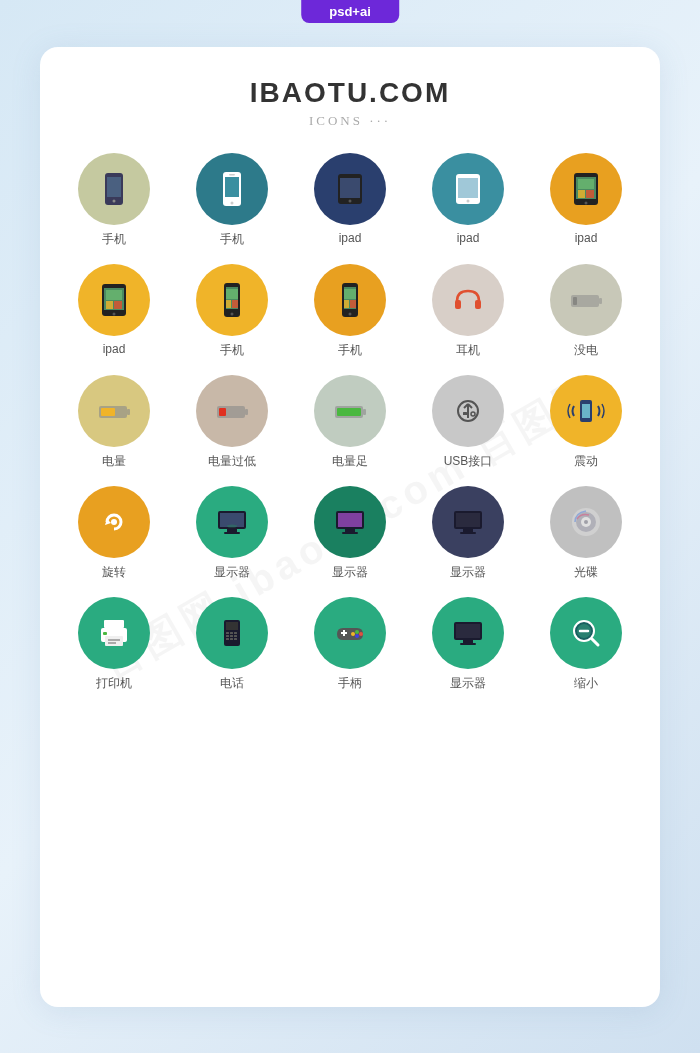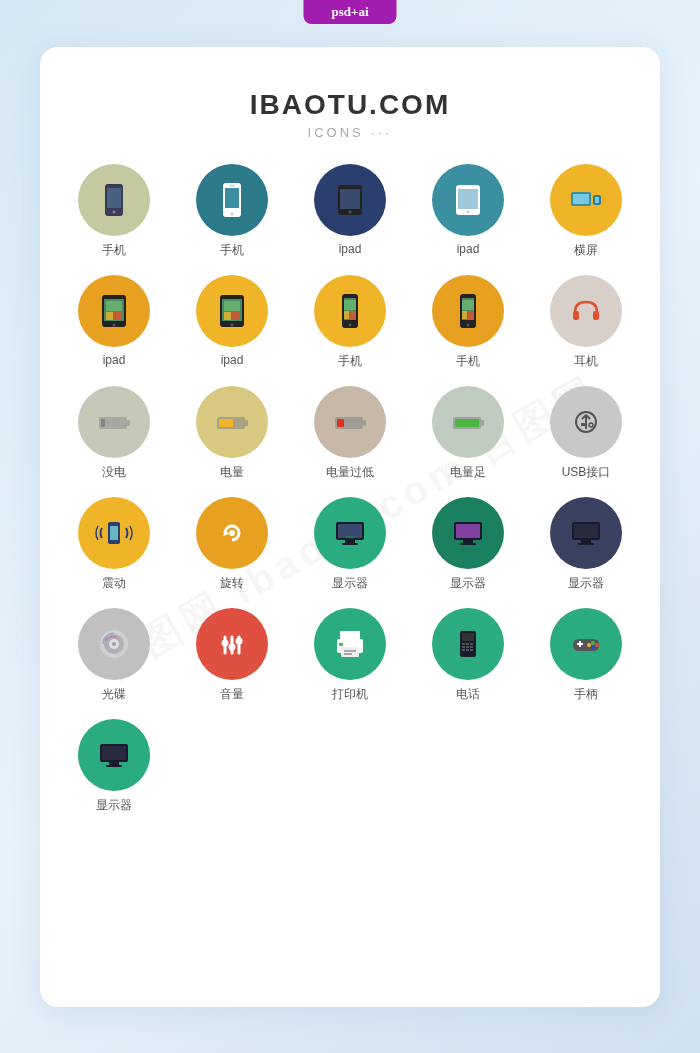--- a/index.html
+++ b/index.html
@@ -12,54 +12,53 @@
       justify-content: center;
       font-family: 'Microsoft YaHei', 'PingFang SC', sans-serif;
       overflow: hidden;
       position: relative;
     }
     .top-badge {
       position: absolute;
       top: 0;
       left: 50%;
       transform: translateX(-50%);
-      background: #a21caf;
+      background: #6d28d9;
       color: white;
       font-size: 13px;
       font-weight: bold;
       padding: 4px 28px;
       border-radius: 0 0 8px 8px;
       z-index: 10;
-      font-family: Liberation Serif, serif;
     }
     .card {
       background: white;
       border-radius: 18px;
       width: 620px;
       min-height: 960px;
       box-shadow: 0 4px 30px rgba(100,140,180,0.15);
       display: flex;
       flex-direction: column;
       align-items: center;
       padding: 30px 20px 30px 20px;
       position: relative;
     }
     .card-title {
       font-size: 28px;
       font-weight: 700;
       color: #333;
       letter-spacing: 2px;
       margin-bottom: 4px;
-      margin-top: 12px;
     }
     .card-subtitle {
       font-size: 13px;
       color: #aaa;
       letter-spacing: 3px;
       margin-bottom: 24px;
+      font-family: Liberation Serif, serif;
     }
     .icons-grid {
       display: grid;
       grid-template-columns: repeat(5, 1fr);
       gap: 16px 10px;
       width: 100%;
     }
     .icon-item {
       display: flex;
       flex-direction: column;
@@ -154,31 +153,20 @@
       <div class="icon-circle" style="background:#3a8fa0;">
         <svg viewBox="0 0 42 42" fill="none">
           <rect x="9" y="6" width="24" height="30" rx="3" fill="white"></rect>
           <rect x="11" y="10" width="20" height="20" fill="#a0c8d8"></rect>
           <circle cx="21" cy="33" r="1.5" fill="#ccc"></circle>
         </svg>
       </div>
       <span class="icon-label">ipad</span>
     </div>
 
-    <div class="icon-item">
-      <div class="icon-circle" style="background:#f0b429;">
-        <svg viewBox="0 0 42 42" fill="none">
-          <rect x="6" y="13" width="20" height="14" rx="2" fill="#3a8fa0"></rect>
-          <rect x="8" y="15" width="16" height="10" fill="#7ac8e0"></rect>
-          <rect x="28" y="16" width="8" height="10" rx="2" fill="#2d7a8a"></rect>
-          <rect x="30" y="18" width="4" height="6" fill="#7ac8e0"></rect>
-        </svg>
-      </div>
-      <span class="icon-label">横屏</span>
-    </div>
 
     <div class="icon-item">
       <div class="icon-circle" style="background:#e8a020;">
         <svg viewBox="0 0 42 42" fill="none">
           <rect x="9" y="5" width="24" height="32" rx="3" fill="#222"></rect>
           <rect x="11" y="9" width="20" height="22" fill="#4a8a60"></rect>
           <rect x="13" y="11" width="16" height="10" fill="#6ab870" opacity="0.8"></rect>
           <rect x="13" y="22" width="7" height="8" fill="#f0b429" opacity="0.8"></rect>
           <rect x="21" y="22" width="8" height="8" fill="#e05030" opacity="0.8"></rect>
           <circle cx="21" cy="35" r="1.5" fill="#555"></circle>
@@ -371,34 +359,20 @@
           <circle cx="21" cy="21" r="5" fill="#e0e0e0"></circle>
           <circle cx="21" cy="21" r="2" fill="#a0a0a8"></circle>
 
           <path d="M12 18 Q16 12 24 14" stroke="#e05080" stroke-width="1.5" fill="none" opacity="0.5"></path>
           <path d="M10 21 Q10 12 21 10" stroke="#5080e0" stroke-width="1.5" fill="none" opacity="0.5"></path>
         </svg>
       </div>
       <span class="icon-label">光碟</span>
     </div>
 
-    <div class="icon-item">
-      <div class="icon-circle" style="background:#e05040;">
-        <svg viewBox="0 0 42 42" fill="none">
-
-          <line x1="14" y1="14" x2="14" y2="30" stroke="white" stroke-width="3" stroke-linecap="round"></line>
-          <circle cx="14" cy="20" r="3.5" fill="white"></circle>
-          <line x1="21" y1="14" x2="21" y2="30" stroke="white" stroke-width="3" stroke-linecap="round"></line>
-          <circle cx="21" cy="24" r="3.5" fill="white"></circle>
-          <line x1="28" y1="14" x2="28" y2="30" stroke="white" stroke-width="3" stroke-linecap="round"></line>
-          <circle cx="28" cy="18" r="3.5" fill="white"></circle>
-        </svg>
-      </div>
-      <span class="icon-label">音量</span>
-    </div>
 
     <div class="icon-item">
       <div class="icon-circle" style="background:#2aab80;">
         <svg viewBox="0 0 42 42" fill="none">
           <rect x="11" y="8" width="20" height="8" rx="1" fill="white"></rect>
           <rect x="8" y="16" width="26" height="14" rx="2" fill="white"></rect>
           <rect x="12" y="24" width="18" height="10" rx="1" fill="#f0f0f0"></rect>
           <rect x="10" y="20" width="4" height="3" rx="1" fill="#4ab840"></rect>
           <rect x="15" y="27" width="12" height="2" fill="#aaa"></rect>
           <rect x="15" y="30" width="8" height="2" fill="#aaa"></rect>
@@ -454,14 +428,25 @@
           <rect x="7" y="10" width="28" height="18" rx="2" fill="#1a1a2e"></rect>
           <rect x="9" y="12" width="24" height="14" fill="#2a2a3e"></rect>
           <rect x="16" y="28" width="10" height="3" fill="#1a1a2e"></rect>
           <rect x="13" y="31" width="16" height="2" rx="1" fill="#1a1a2e"></rect>
         </svg>
       </div>
       <span class="icon-label">显示器</span>
     </div>
 
 
+    <div class="icon-item">
+      <div class="icon-circle" style="background:#2aab80;">
+        <svg viewBox="0 0 42 42" fill="none">
+          <circle cx="19" cy="19" r="10" fill="#1a6060" stroke="white" stroke-width="2"></circle>
+          <circle cx="19" cy="19" r="7" fill="#2a8070"></circle>
+          <line x1="15" y1="19" x2="23" y2="19" stroke="white" stroke-width="2.5" stroke-linecap="round"></line>
+          <line x1="27" y1="27" x2="33" y2="33" stroke="white" stroke-width="3" stroke-linecap="round"></line>
+        </svg>
+      </div>
+      <span class="icon-label">缩小</span>
+    </div>
   </div>
 </div>
 
 </body></html>

